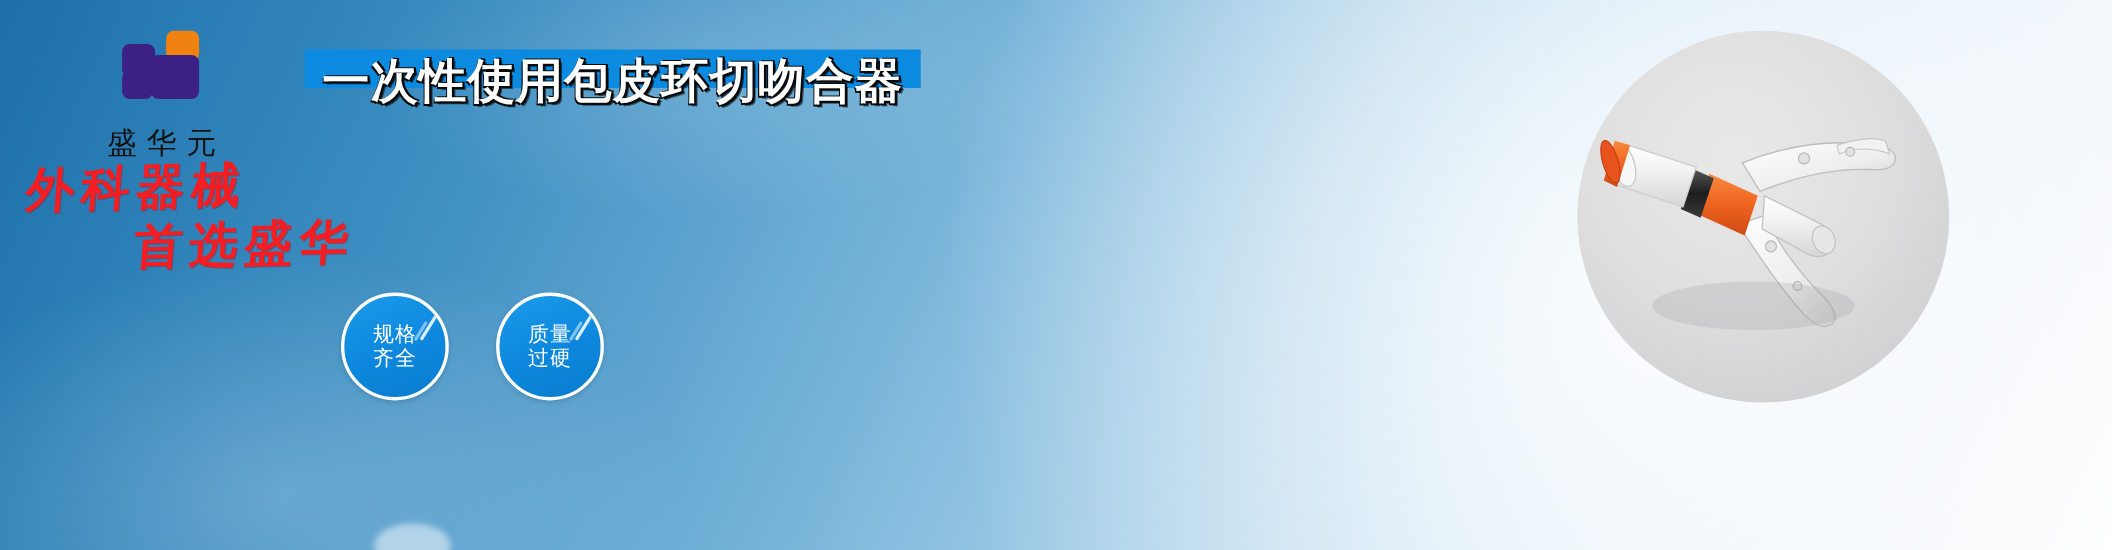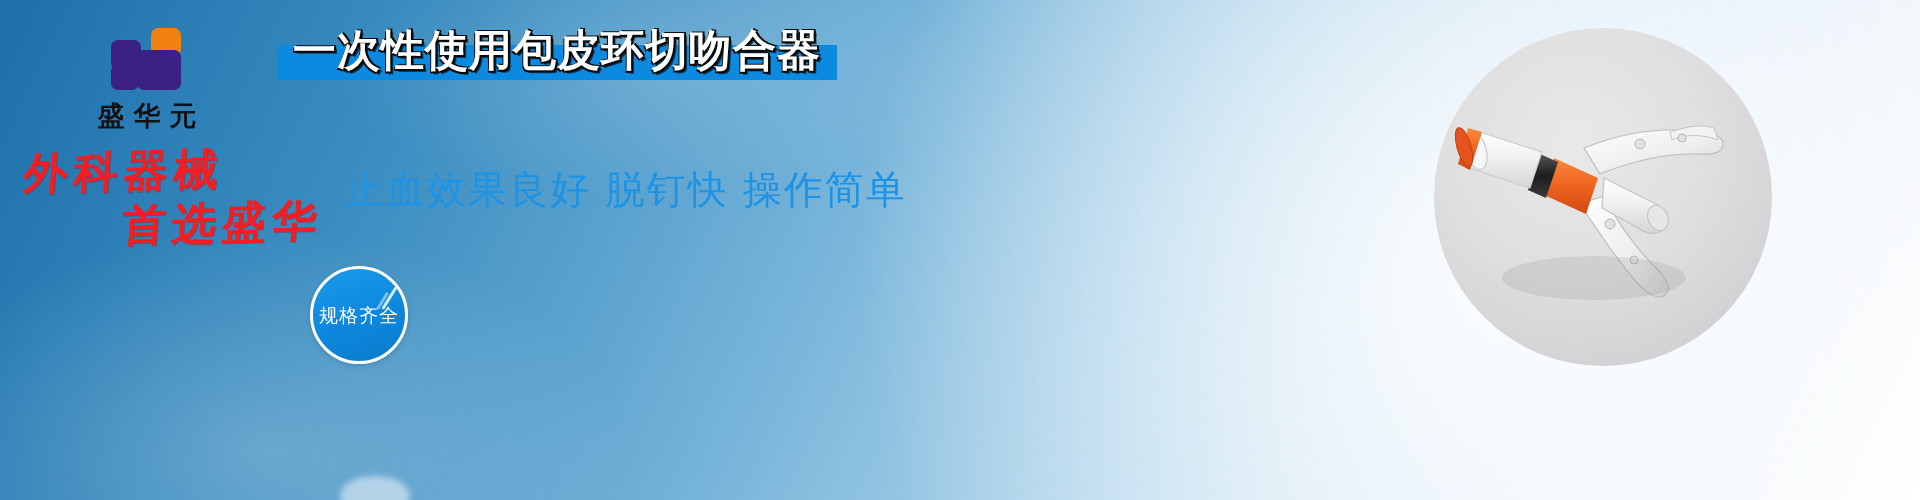--- a/index.html
+++ b/index.html
@@ -77,23 +77,23 @@
   .lm-c { left: 26px; top: 22px; width: 44px; height: 40px; background: #3b2184; }
   .lm-d { left: 0px;  top: 36px; width: 28px; height: 26px; background: #3b2184; }
   .lm-bar {
     position: absolute;
     left: 14px; top: 26px;
     width: 34px; height: 10px;
     background: #3b2184;
     border-radius: 3px;
   }
   .logo-name {
-    margin-top: 8px;
+    margin-top: 22px;
     font-size: 27px;
-    font-weight: 700;
+    font-weight: 400;
     letter-spacing: 9px;
     color: #121212;
     font-family: "DejaVu Sans", "Liberation Sans", sans-serif;
     text-indent: 9px;
   }
 
   
   .calli {
     position: absolute;
     left: 0;
@@ -121,21 +121,21 @@
 
   
   .title-bar {
     position: absolute;
     left: 277px;
     top: 45px;
     height: 35px;
     padding: 0 16px;
     background: #0c8ae0;
     display: flex;
-    align-items: flex-end;
+    align-items: flex-start;
   }
   .title-bar .title-text {
     font-size: 43px;
     font-weight: 700;
     color: #ffffff;
     letter-spacing: 1px;
     white-space: nowrap;
     font-family: "DejaVu Sans", "Liberation Sans", sans-serif;
     text-shadow:
        2px 2px 0 #0a0a0a,
@@ -166,20 +166,21 @@
   }
   .circle {
     position: relative;
     width: 92px;
     height: 92px;
     border-radius: 50%;
     background: linear-gradient(160deg, #1b9ae9 0%, #0c87dd 55%, #0a7ccd 100%);
     border: 3px solid #ffffff;
     box-shadow: 0 2px 5px rgba(0,40,80,0.18);
     display: flex;
+    flex-direction: column;
     align-items: center;
     justify-content: center;
     overflow: hidden;
   }
   .circle .slash {
     position: absolute;
     right: 14px;
     top: 16px;
     width: 3px;
     height: 26px;
@@ -256,32 +257,37 @@
 
   <div class="calli">
     <span class="l1">外科器械</span>
     <span class="l2">首选盛华</span>
   </div>
 
   <div class="title-bar">
     <div class="title-text">一次性使用包皮环切吻合器</div>
   </div>
 
-  <div class="subtitle">止血效果良好 脱钉快 操作简单</div>
 
   <div class="circles">
 
     <div class="circle">
       <div class="slash"></div>
       <div class="slash s2"></div>
       <span>规格</span>
       <span>齐全</span>
     </div>
 
 
+    <div class="circle">
+      <div class="slash"></div>
+      <div class="slash s2"></div>
+      <span>质量</span>
+      <span>过硬</span>
+    </div>
 
 
   </div>
 
   <div class="product-wrap">
     <div class="product-disc">
       <svg class="device" viewBox="0 0 338 338">
         <defs>
           <linearGradient id="gBody" x1="0" y1="0" x2="0" y2="1">
             <stop offset="0%" stop-color="#ffffff"></stop>

